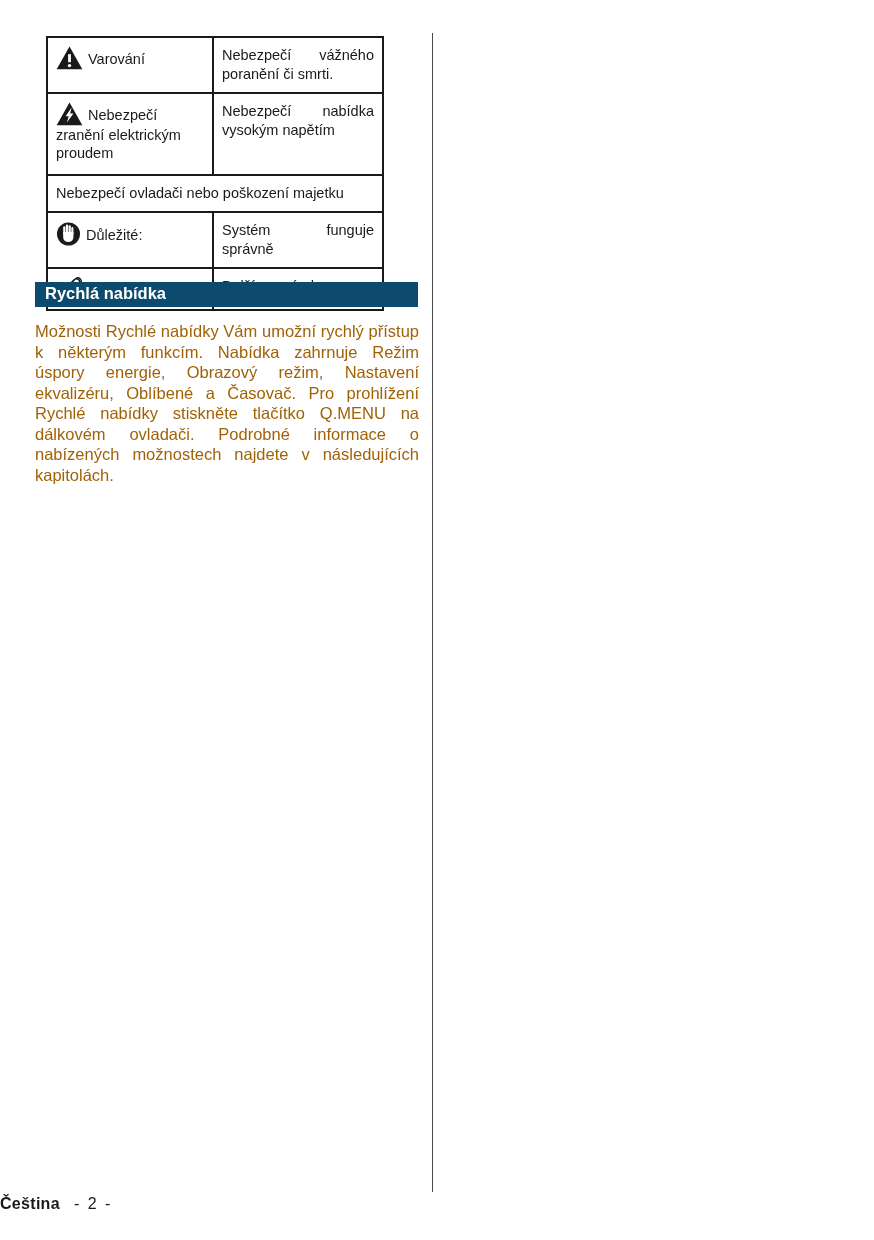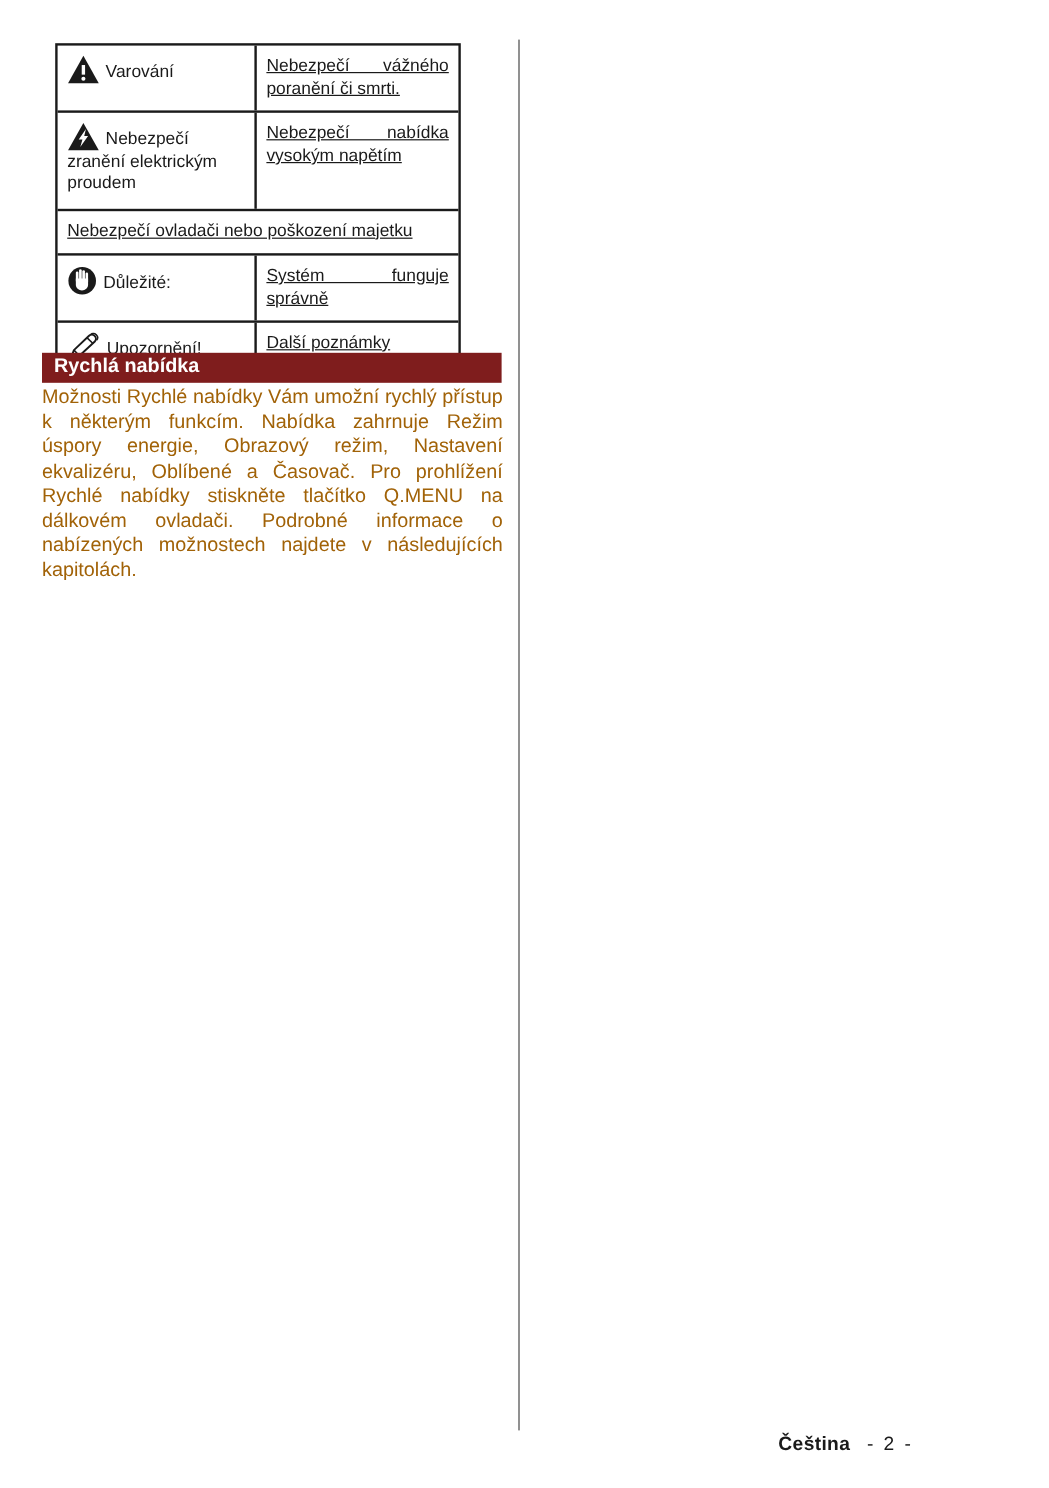--- a/index.html
+++ b/index.html
@@ -24,51 +24,50 @@
   .cell-left {
     width:166px; border-right:2px solid #1a1a1a;
     padding:8px 6px 8px 8px;
     font-size:14.5px; line-height:18px;
     display:block;
   }
   .cell-right {
     flex:1; padding:8px 8px;
     font-size:14.5px; line-height:19px;
     text-align:justify;
-    text-decoration:underline;
   }
   .row-tall .cell-left, .row-tall .cell-right { padding-bottom:12px; }
   .icon {
     display:inline-block; vertical-align:-6px; margin-right:5px;
   }
   .icon svg { display:block; }
 
   
   .section-header {
-    position:absolute; left:35px; top:294px; width:383px; height:25px;
-    background:#7f1d1d; color:#ffffff;
+    position:absolute; left:35px; top:282px; width:383px; height:25px;
+    background:#0c4a6e; color:#ffffff;
     font-size:16.5px; font-weight:bold;
     padding:2px 10px;
   }
   .body-text {
     position:absolute; left:35px; top:321px; width:384px;
     font-size:16.5px; line-height:20.5px;
     text-align:justify;
     color:#a16207;
   }
 
   
   .column-divider {
     position:absolute; left:432px; top:33px;
     width:1px; height:1159px;
     background:#4a4a4a;
   }
   .footer {
     position:absolute; left:0; top:1195px; width:761px;
-    text-align:right; font-size:16px;
+    text-align:left; font-size:16px;
   }
   .footer .lang { font-weight:bold; letter-spacing:0.3px; }
   .footer .pageno { margin-left:14px; letter-spacing:2px; }
 </style>
 </head>
 <body>
 
 <div class="page">
 
   <div class="warn-table">

